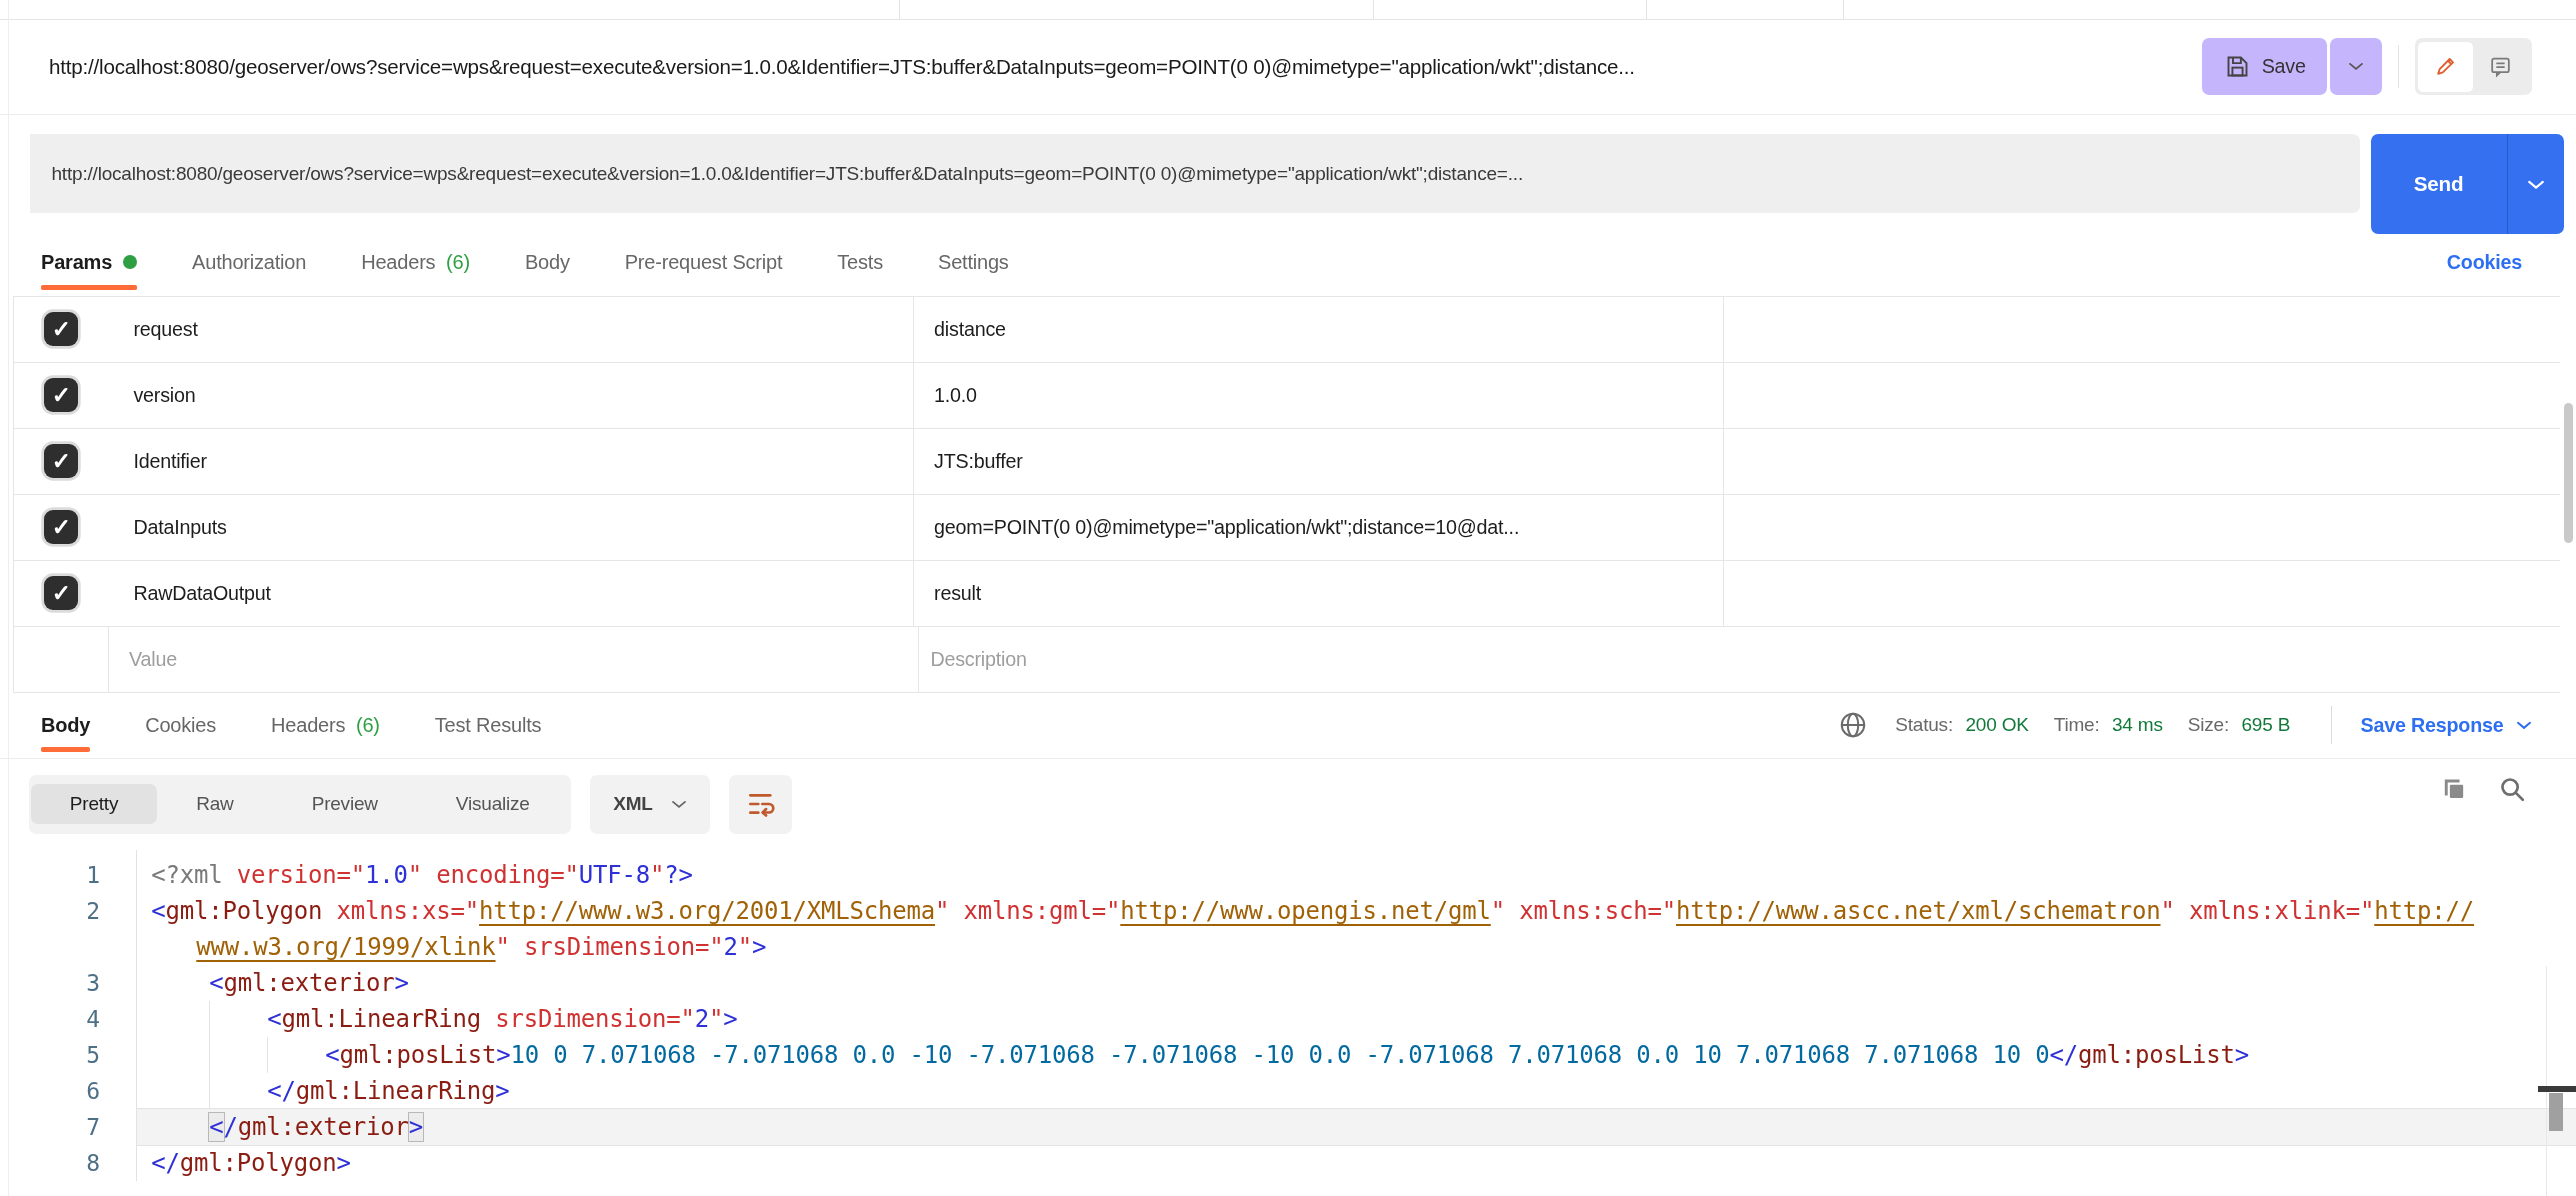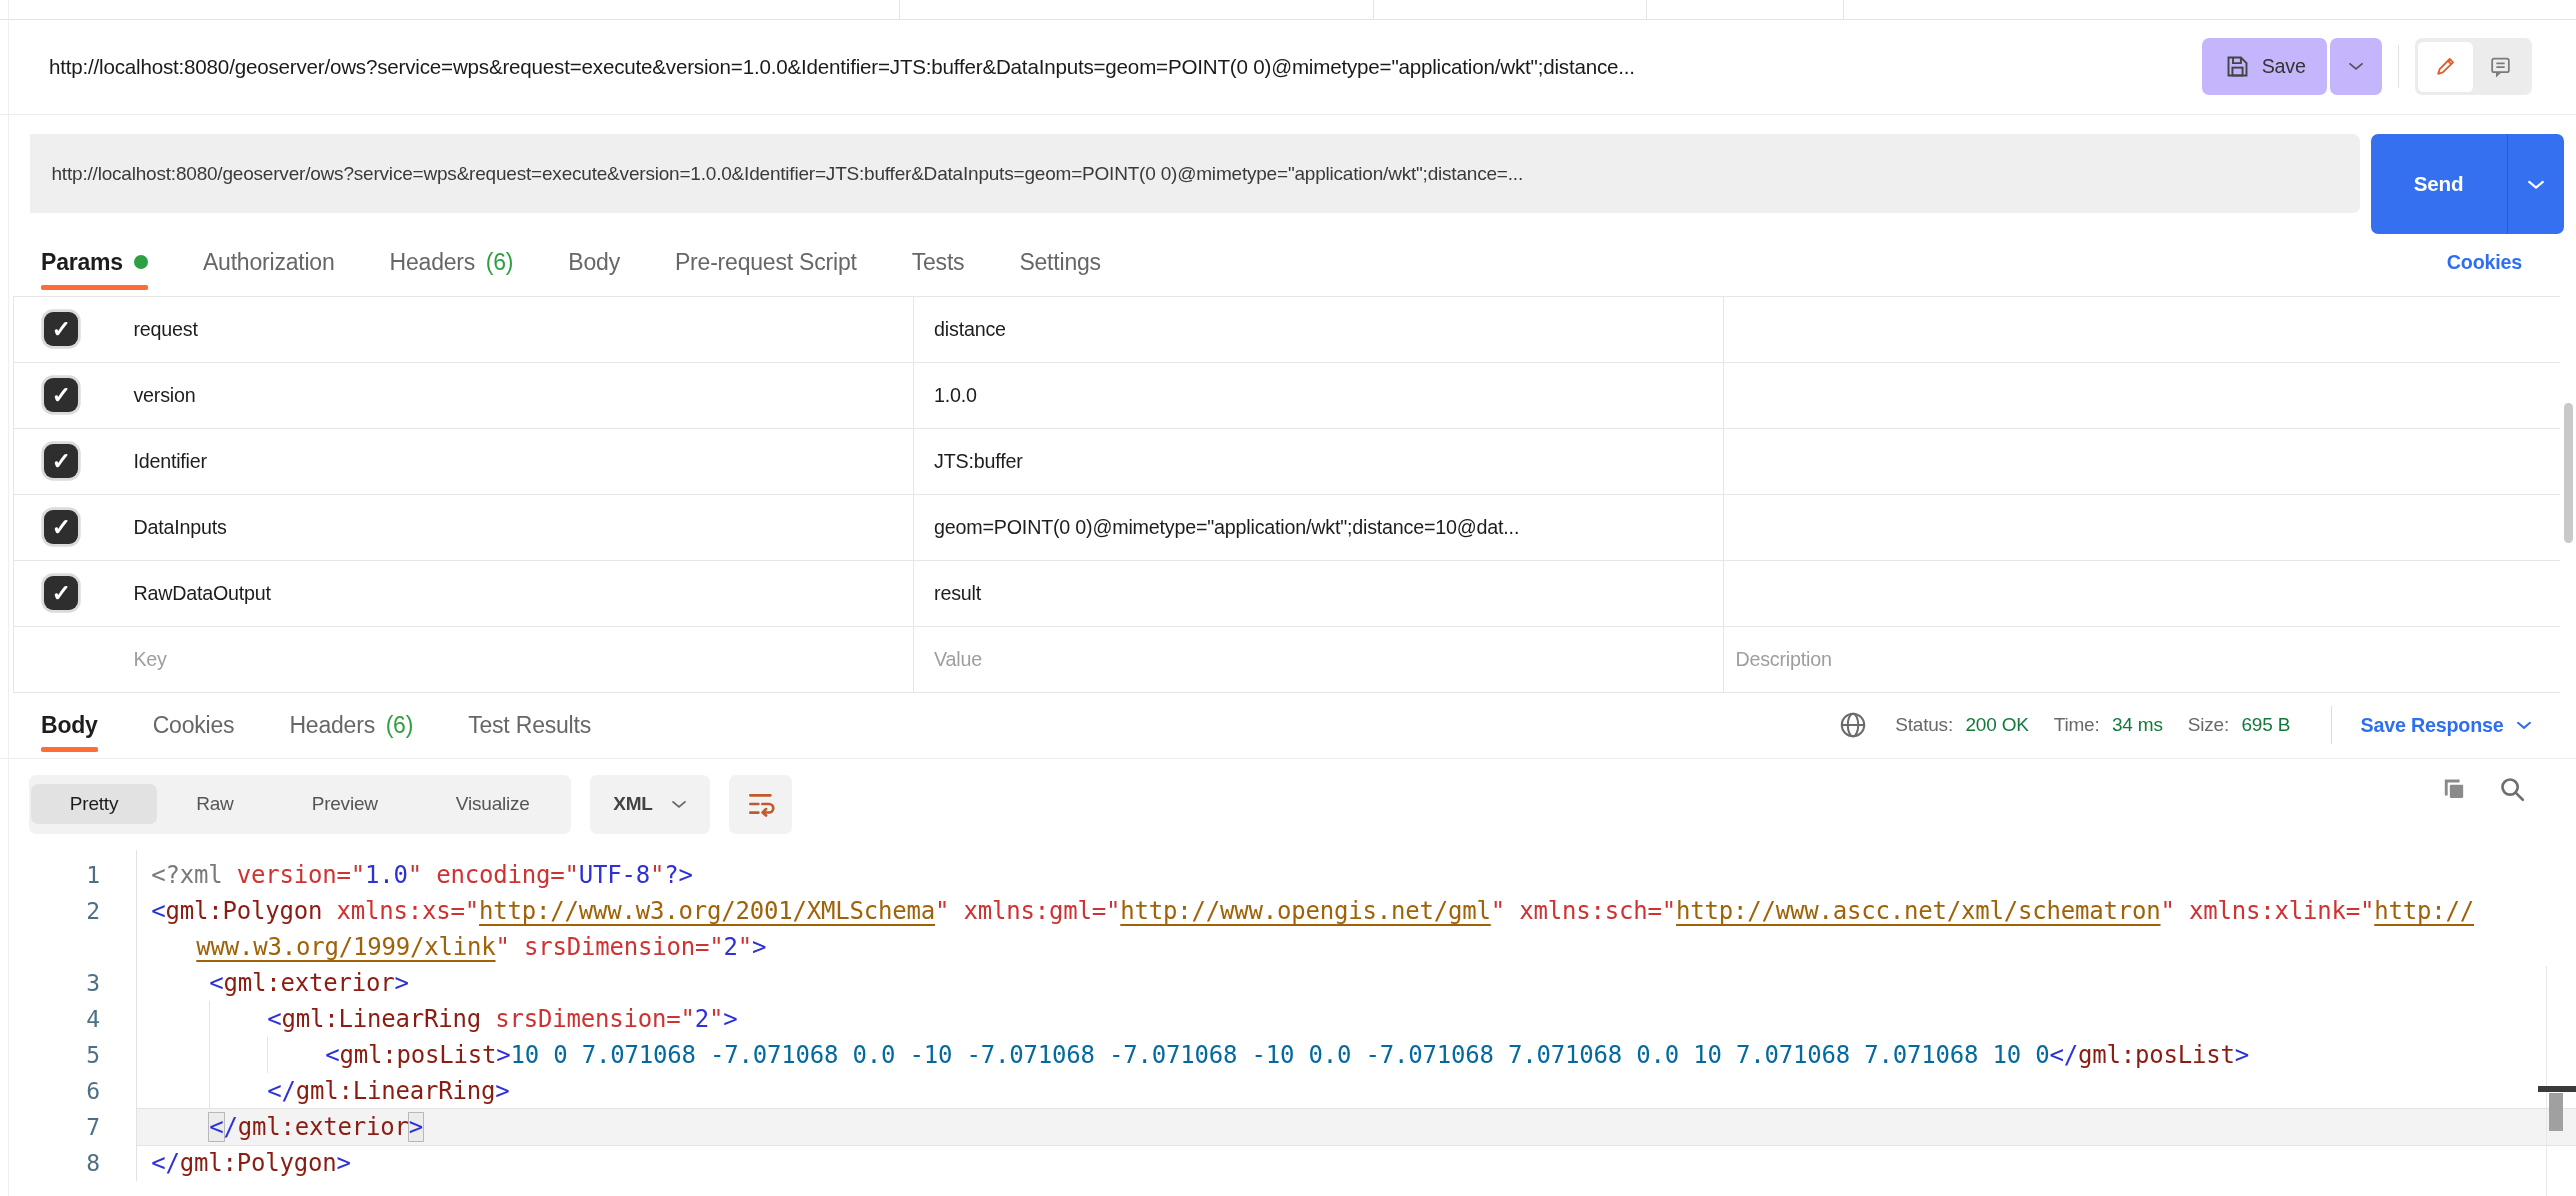--- a/index.html
+++ b/index.html
@@ -39,21 +39,21 @@
     padding:0 21.5px;font-size:19px;color:#3a3a3a;white-space:nowrap;overflow:hidden;}
   .sendwrap{display:flex;margin-left:10.7px;height:100px;}
   .send-main{width:136px;background:var(--send-blue);color:#fff;font-size:20.6px;font-weight:600;
     display:flex;align-items:center;justify-content:center;border-radius:7.2px 0 0 7.2px;cursor:pointer;}
   .send-caret{width:57px;background:var(--send-blue);border-left:0.9px solid rgba(0,0,0,.18);
     border-radius:0 7.2px 7.2px 0;display:flex;align-items:center;justify-content:center;color:#fff;cursor:pointer;}
 
   
   .reqtabs{height:67px;display:flex;align-items:center;padding:0 54px 0 41px;position:relative;}
   .rtab{position:relative;height:100%;display:flex;align-items:center;gap:10.7px;margin-right:55px;
-    font-size:23px;color:#676767;cursor:pointer;}
+    font-size:20px;color:#676767;cursor:pointer;}
   .rtab.active{color:#1d1d1d;font-weight:600;}
   .rtab.active::after{content:"";position:absolute;left:0;right:0;bottom:5.4px;height:5.4px;
     background:var(--accent-orange);border-radius:1.8px;}
   .dot{width:14.3px;height:14.3px;border-radius:50%;background:var(--count-green);}
   .count{color:var(--count-green);}
   .cookies-link{margin-left:auto;color:var(--link-blue);font-size:19.7px;font-weight:600;cursor:pointer;}
 
   
   .ptable{width:2547px;margin-left:13.4px;border-top:0.9px solid #e6e6e6;border-left:0.9px solid #e6e6e6;}
   .prow{display:flex;height:66px;border-bottom:0.9px solid #e6e6e6;font-size:19.7px;}
@@ -246,21 +246,20 @@
         <div class="c cbx">
           <span class="checkbox">✓</span>
         </div>
         <div class="c key">RawDataOutput</div>
         <div class="c val">result</div>
         <div class="c desc"></div>
       </div>
     </div>
   <div class="prow">
     <div class="c cbx"></div>
-    <div class="c key ph">Key</div>
     <div class="c val ph">Value</div>
     <div class="c desc ph">Description</div>
   </div>
 </div>
 
 <div class="resphead">
   <div class="rtab active">
       <span>Body</span>
     </div>
   <div class="rtab">

